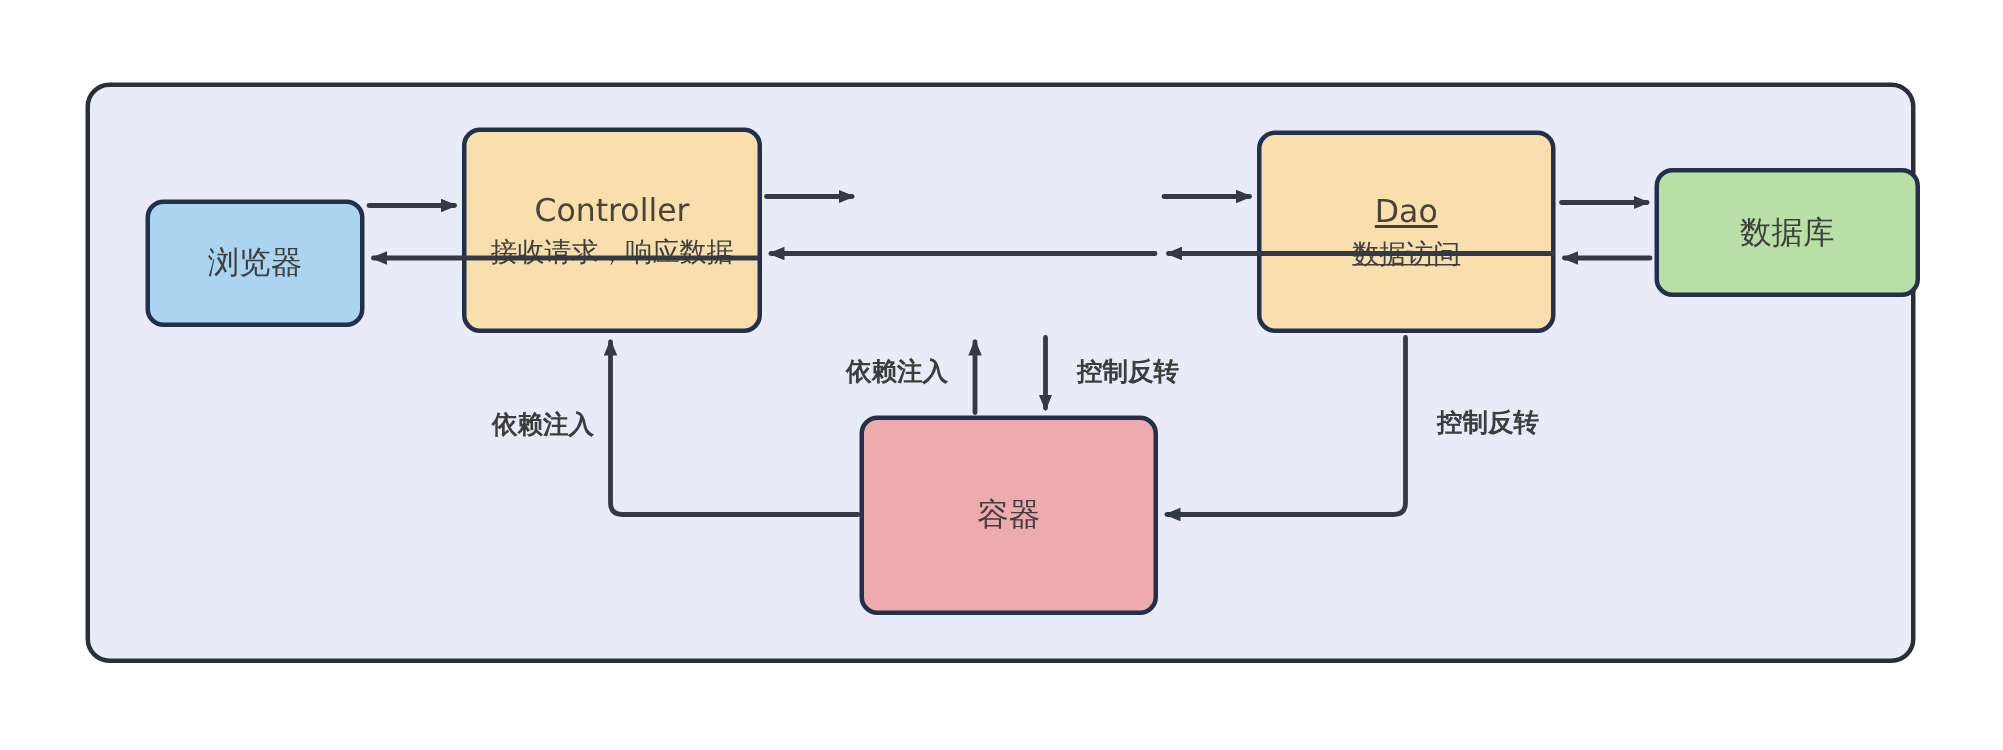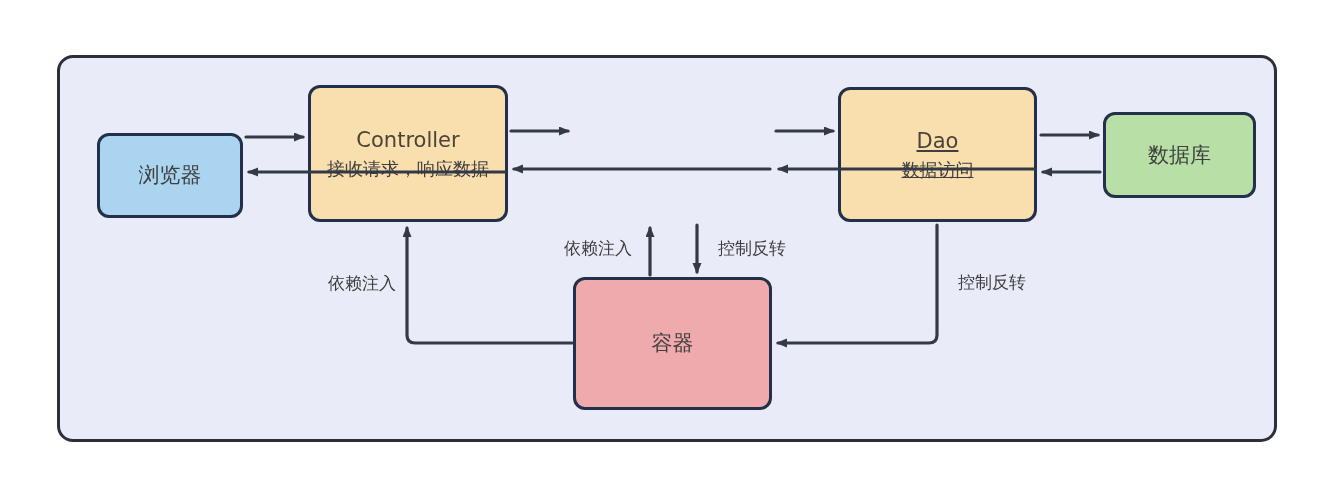--- a/index.html
+++ b/index.html
@@ -50,34 +50,35 @@
   }
   .node-blue   { background: #aad4f0; }
   .node-orange { background: #fadfae; justify-content: center; }
   .node-green  { background: #b7dfa6; }
   .node-pink   { background: #efaaad; }
 
   #node-browser    { left: 97px;   top: 113px; width: 146px; height: 85px; margin-top: 20px;  }
   #node-controller { left: 308px;  top: 85px;  width: 200px; height: 137px; }
   #node-service    { left: 573px;  top: 87px;  width: 199px; height: 135px; }
   #node-dao        { left: 838px;  top: 87px;  width: 199px; height: 135px; text-decoration: underline; }
-  #node-database   { left: 1103px; top: 112px; width: 153px; height: 86px;  }
+  #node-database   { left: 1103px; top: 112px; width: 177px; height: 86px;  }
   #node-container  { left: 573px;  top: 277px; width: 199px; height: 133px; }
 
   #node-browser .title, #node-database .title, #node-container .title {
     font-size: 21px;
     color: #3f3f3f;
   }
 
   .edge-label {
     position: absolute;
     transform: translate(-50%, -50%);
     font-size: 17px;
     color: #3d3d3d;
     white-space: nowrap;
+    font-weight: bold;
   }
   #label-di-service  { left: 598px; top: 248px; }
   #label-ioc-service { left: 752px; top: 248px; }
   #label-di-controller { left: 362px; top: 283px; }
   #label-ioc-dao     { left: 992px; top: 282px; }
 
   svg.arrows {
     position: absolute;
     left: 0; top: 0;
     width: 1335px;

